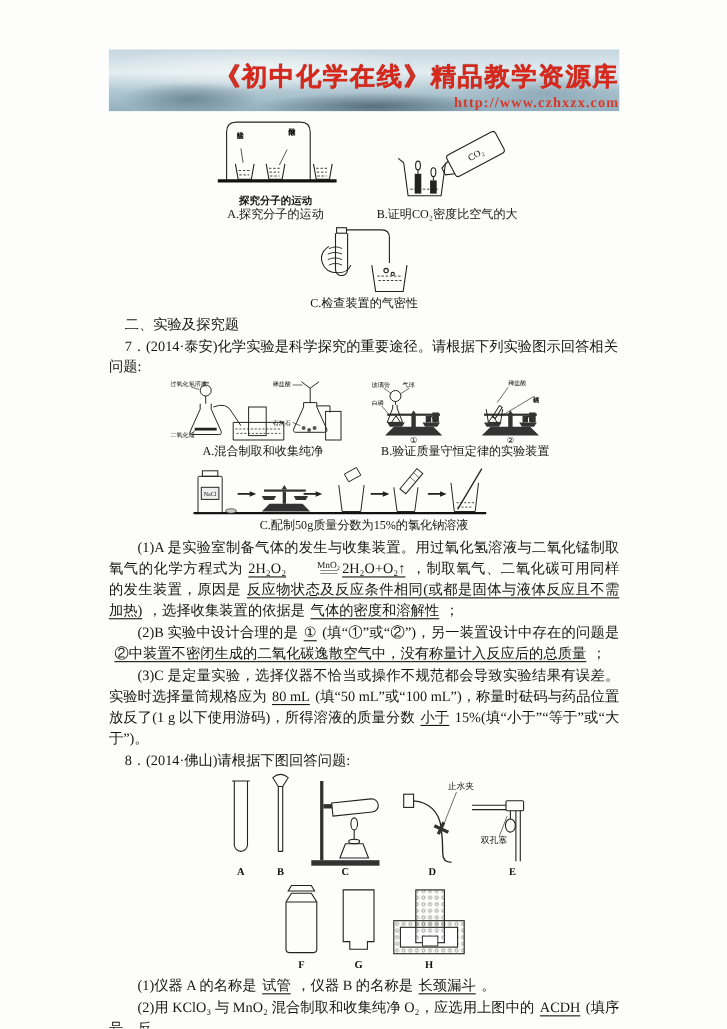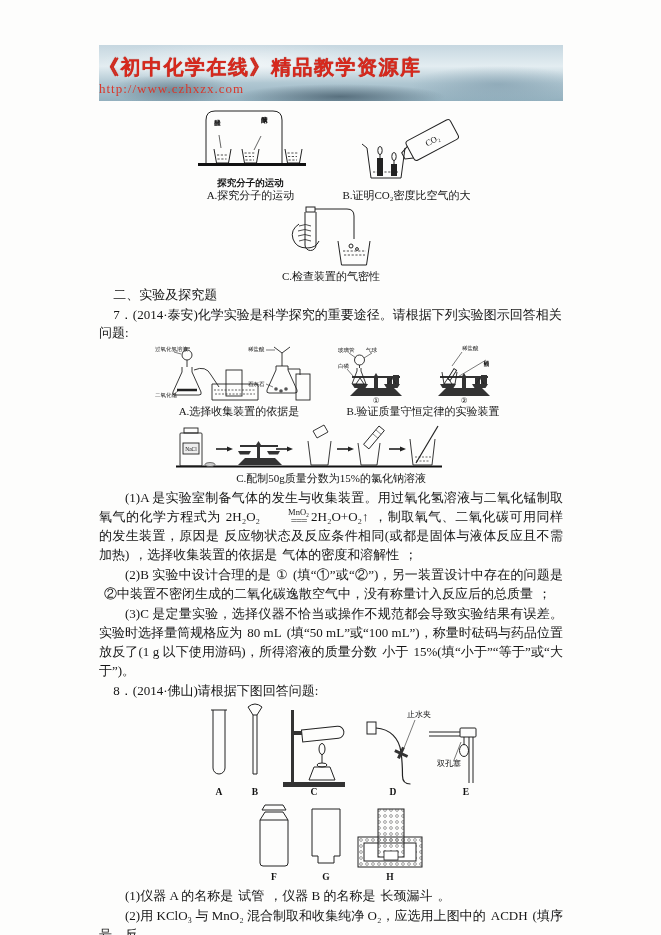--- a/index.html
+++ b/index.html
@@ -6,26 +6,26 @@
   body{width:661px;height:935px;background:#fdfdfc;font-family:"Liberation Serif","DejaVu Serif",serif;color:#151515;position:relative;overflow:hidden;}
   .content{position:absolute;left:99px;top:45px;width:464px;}
   .banner{height:56px;position:relative;margin-bottom:2px;
     background:
       radial-gradient(90px 22px at 16% 80%, rgba(60,85,100,.50), rgba(60,85,100,0) 70%),
       radial-gradient(150px 18px at 52% 92%, rgba(35,55,70,.55), rgba(35,55,70,0) 70%),
       radial-gradient(120px 26px at 86% 70%, rgba(110,140,158,.45), rgba(110,140,158,0) 72%),
       radial-gradient(200px 30px at 30% 30%, rgba(255,255,255,.5), rgba(255,255,255,0) 70%),
       linear-gradient(180deg,#c6d7e0 0%,#e3edf1 38%,#b0c7d2 68%,#93b0be 100%);
   }
-  .banner-title{padding-top:9px;text-align:left;font-size:20px;font-weight:bold;letter-spacing:1.5px;color:#d8281c;text-shadow:0 0 1px #8d1912, 1px 1px 0 rgba(255,255,255,.35);}
-  .banner-url{text-align:left;font-size:13px;font-weight:normal;color:#d8382c;letter-spacing:1px;}
+  .banner-title{padding-top:9px;text-align:right;font-size:23px;font-weight:bold;letter-spacing:1.5px;color:#d8281c;text-shadow:0 0 1px #8d1912, 1px 1px 0 rgba(255,255,255,.35);}
+  .banner-url{text-align:right;font-size:13px;font-weight:bold;color:#d8382c;letter-spacing:1px;}
   p{margin:0;}
   .stem{font-size:13px;line-height:18px;text-indent:1.1em;margin:2px 0 1px;}
   .para{font-size:13px;line-height:19px;text-align:justify;text-indent:2em;margin:1px 0;}
-  .u{text-underline-offset:3px;padding:0 5px;}
+  .u{text-decoration:underline;text-underline-offset:3px;padding:0 5px;}
   .figrow{display:flex;justify-content:center;align-items:flex-end;gap:26px;margin:2px 0 3px;}
   figure{margin:0;text-align:center;}
   .figcap{font-size:11px;font-weight:normal;line-height:13px;margin-top:1px;}
   .subcap{font-size:9.5px;font-weight:bold;line-height:10px;margin-top:-1px;}
   svg{display:block;margin:0 auto;}
   svg text{font-family:"Liberation Serif","DejaVu Serif",serif;}
   .eqstack{display:inline-block;text-align:center;vertical-align:-3px;line-height:1;margin:0 2px;}
   .eqstack .cat{display:block;font-size:8.5px;line-height:8px;text-align:center;}
   .eqstack .bars{display:block;font-size:11px;line-height:9px;letter-spacing:-1px;}
 </style>
@@ -142,21 +142,21 @@
         <g fill="#555" stroke="none">
           <circle cx="122" cy="45" r="1.8"></circle>
             <circle cx="127" cy="47" r="1.8"></circle>
             <circle cx="132" cy="45" r="1.8"></circle>
         </g>
         <text x="1" y="7" font-size="5.5" fill="#111">过氧化氢溶液</text>
         <text x="1" y="53" font-size="5.5" fill="#111">二氧化锰</text>
         <text x="94" y="7" font-size="5.5" fill="#111">稀盐酸</text>
         <text x="94" y="42" font-size="5.5" fill="#111">石灰石</text>
       </svg>
-      <figcaption class="figcap">A.选择收集装置的依据是</figcaption>
+      <figcaption class="figcap">A.混合制取和收集纯净</figcaption>
     </figure>
 
     <figure>
       <svg width="170" height="60" viewBox="0 0 170 60">
         <g fill="#333" stroke="none">
           <path d="M12,52 h52 l-8,-8 h-36 z"></path>
           <rect x="36" y="34" width="4" height="11"></rect>
           <rect x="14" y="32" width="48" height="2"></rect>
           <path d="M35,34 l3,-5 l3,5 z"></path>
           <path d="M14,40 h16 l-2.5,4 h-11 z"></path>

